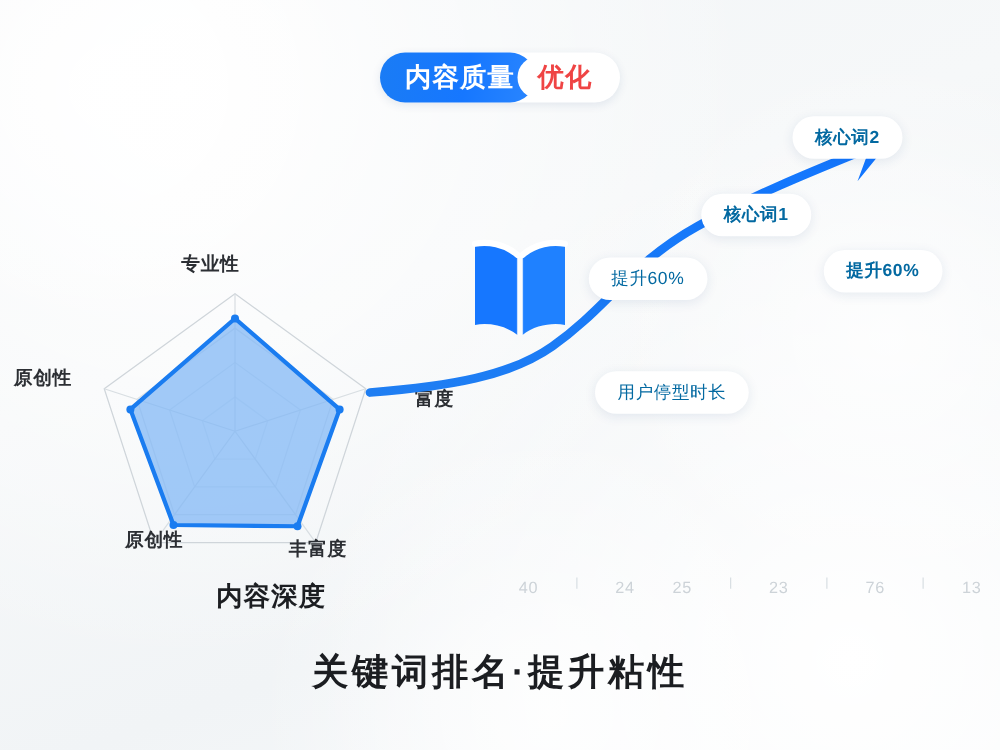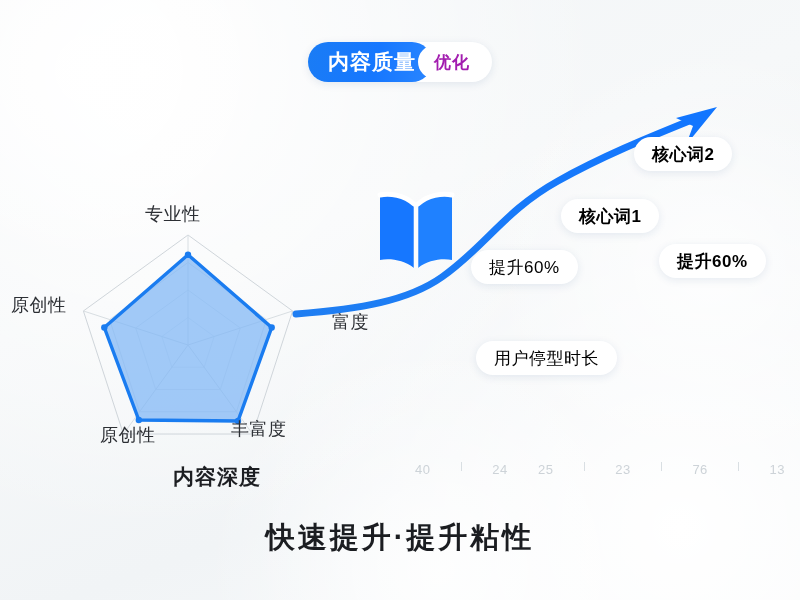--- a/index.html
+++ b/index.html
@@ -64,22 +64,22 @@
     white-space: nowrap;
   }
   #badge .badge-sub {
     display: flex;
     align-items: center;
     height: 34px;
     margin-left: -14px;
     padding: 0 16px;
     border-radius: 17px;
     background: #ffffff;
-    color: #a21caf;
-    font-size: 17px;
+    color: #ef4444;
+    font-size: 21px;
     font-weight: 700;
     letter-spacing: 1px;
     white-space: nowrap;
     position: relative;
     z-index: 2;
   }
 
   
   #headline {
     position: absolute;
@@ -122,42 +122,42 @@
   
   #radar-wrap {
     position: absolute;
     left: 38px;
     top: 225px;
     width: 300px;
     height: 250px;
   }
   .radar-label {
     position: absolute;
-    font-size: 18px;
+    font-size: 15px;
     color: #2c2f34;
     white-space: nowrap;
     letter-spacing: .5px;
+    font-weight: bold;
   }
 
   
   .pill {
     position: absolute;
     display: flex;
     align-items: center;
     justify-content: center;
     height: 34px;
     padding: 0 18px;
     border-radius: 17px;
     background: #ffffff;
-    color: #000000;
-    font-size: 17px;
+    color: #0369a1;
+    font-size: 14px;
     letter-spacing: .5px;
     white-space: nowrap;
     box-shadow: 0 2px 9px rgba(30,70,130,.10);
-    margin-top: 44px;
   }
   .pill.strong { font-weight: 700; }
 
   
   #ruler {
     position: absolute;
     left: 415px;
     top: 462px;
     width: 370px;
     height: 22px;
@@ -213,21 +213,21 @@
         <circle cx="150" cy="29.8" r="3.2"></circle>
         <circle cx="233.7" cy="102.5" r="3.2"></circle>
         <circle cx="200.0" cy="196.0" r="3.2"></circle>
         <circle cx="100.8" cy="195.0" r="3.2"></circle>
         <circle cx="66.3" cy="102.5" r="3.2"></circle>
       </g>
     </svg>
 
     <div class="radar-label" style="left:107px; top:-23px;">专业性</div>
     <div class="radar-label" style="left:267px; top:85px;margin-left:27px;">富度</div>
-    <div class="radar-label" style="left:193px; top:192px;">丰富度</div>
+    <div class="radar-label" style="left:193px; top:205px;">丰富度</div>
     <div class="radar-label" style="left:62px; top:198px;">原创性</div>
     <div class="radar-label" style="left:-27px; top:68px;">原创性</div>
   </div>
 
   <div id="depth-caption">内容深度</div>
 
   <svg style="position:absolute; left:290px; top:95px; width:460px; height:240px;" viewBox="0 0 460 240">
     <defs>
       <linearGradient id="curveGrad" x1="0" y1="1" x2="1" y2="0">
         <stop offset="0%" stop-color="#1f7ef2"></stop>
@@ -267,15 +267,15 @@
     <span class="gap"></span>
     <span class="tick-mark"></span>
     <span class="gap"></span>
     <span class="tick-num">76</span>
     <span class="gap"></span>
     <span class="tick-mark"></span>
     <span class="gap"></span>
     <span class="tick-num">13</span>
   </div>
 
-  <div id="footline">快速提升·提升粘性</div>
+  <div id="footline">关键词排名·提升粘性</div>
 
 </div>
 
 </body></html>

